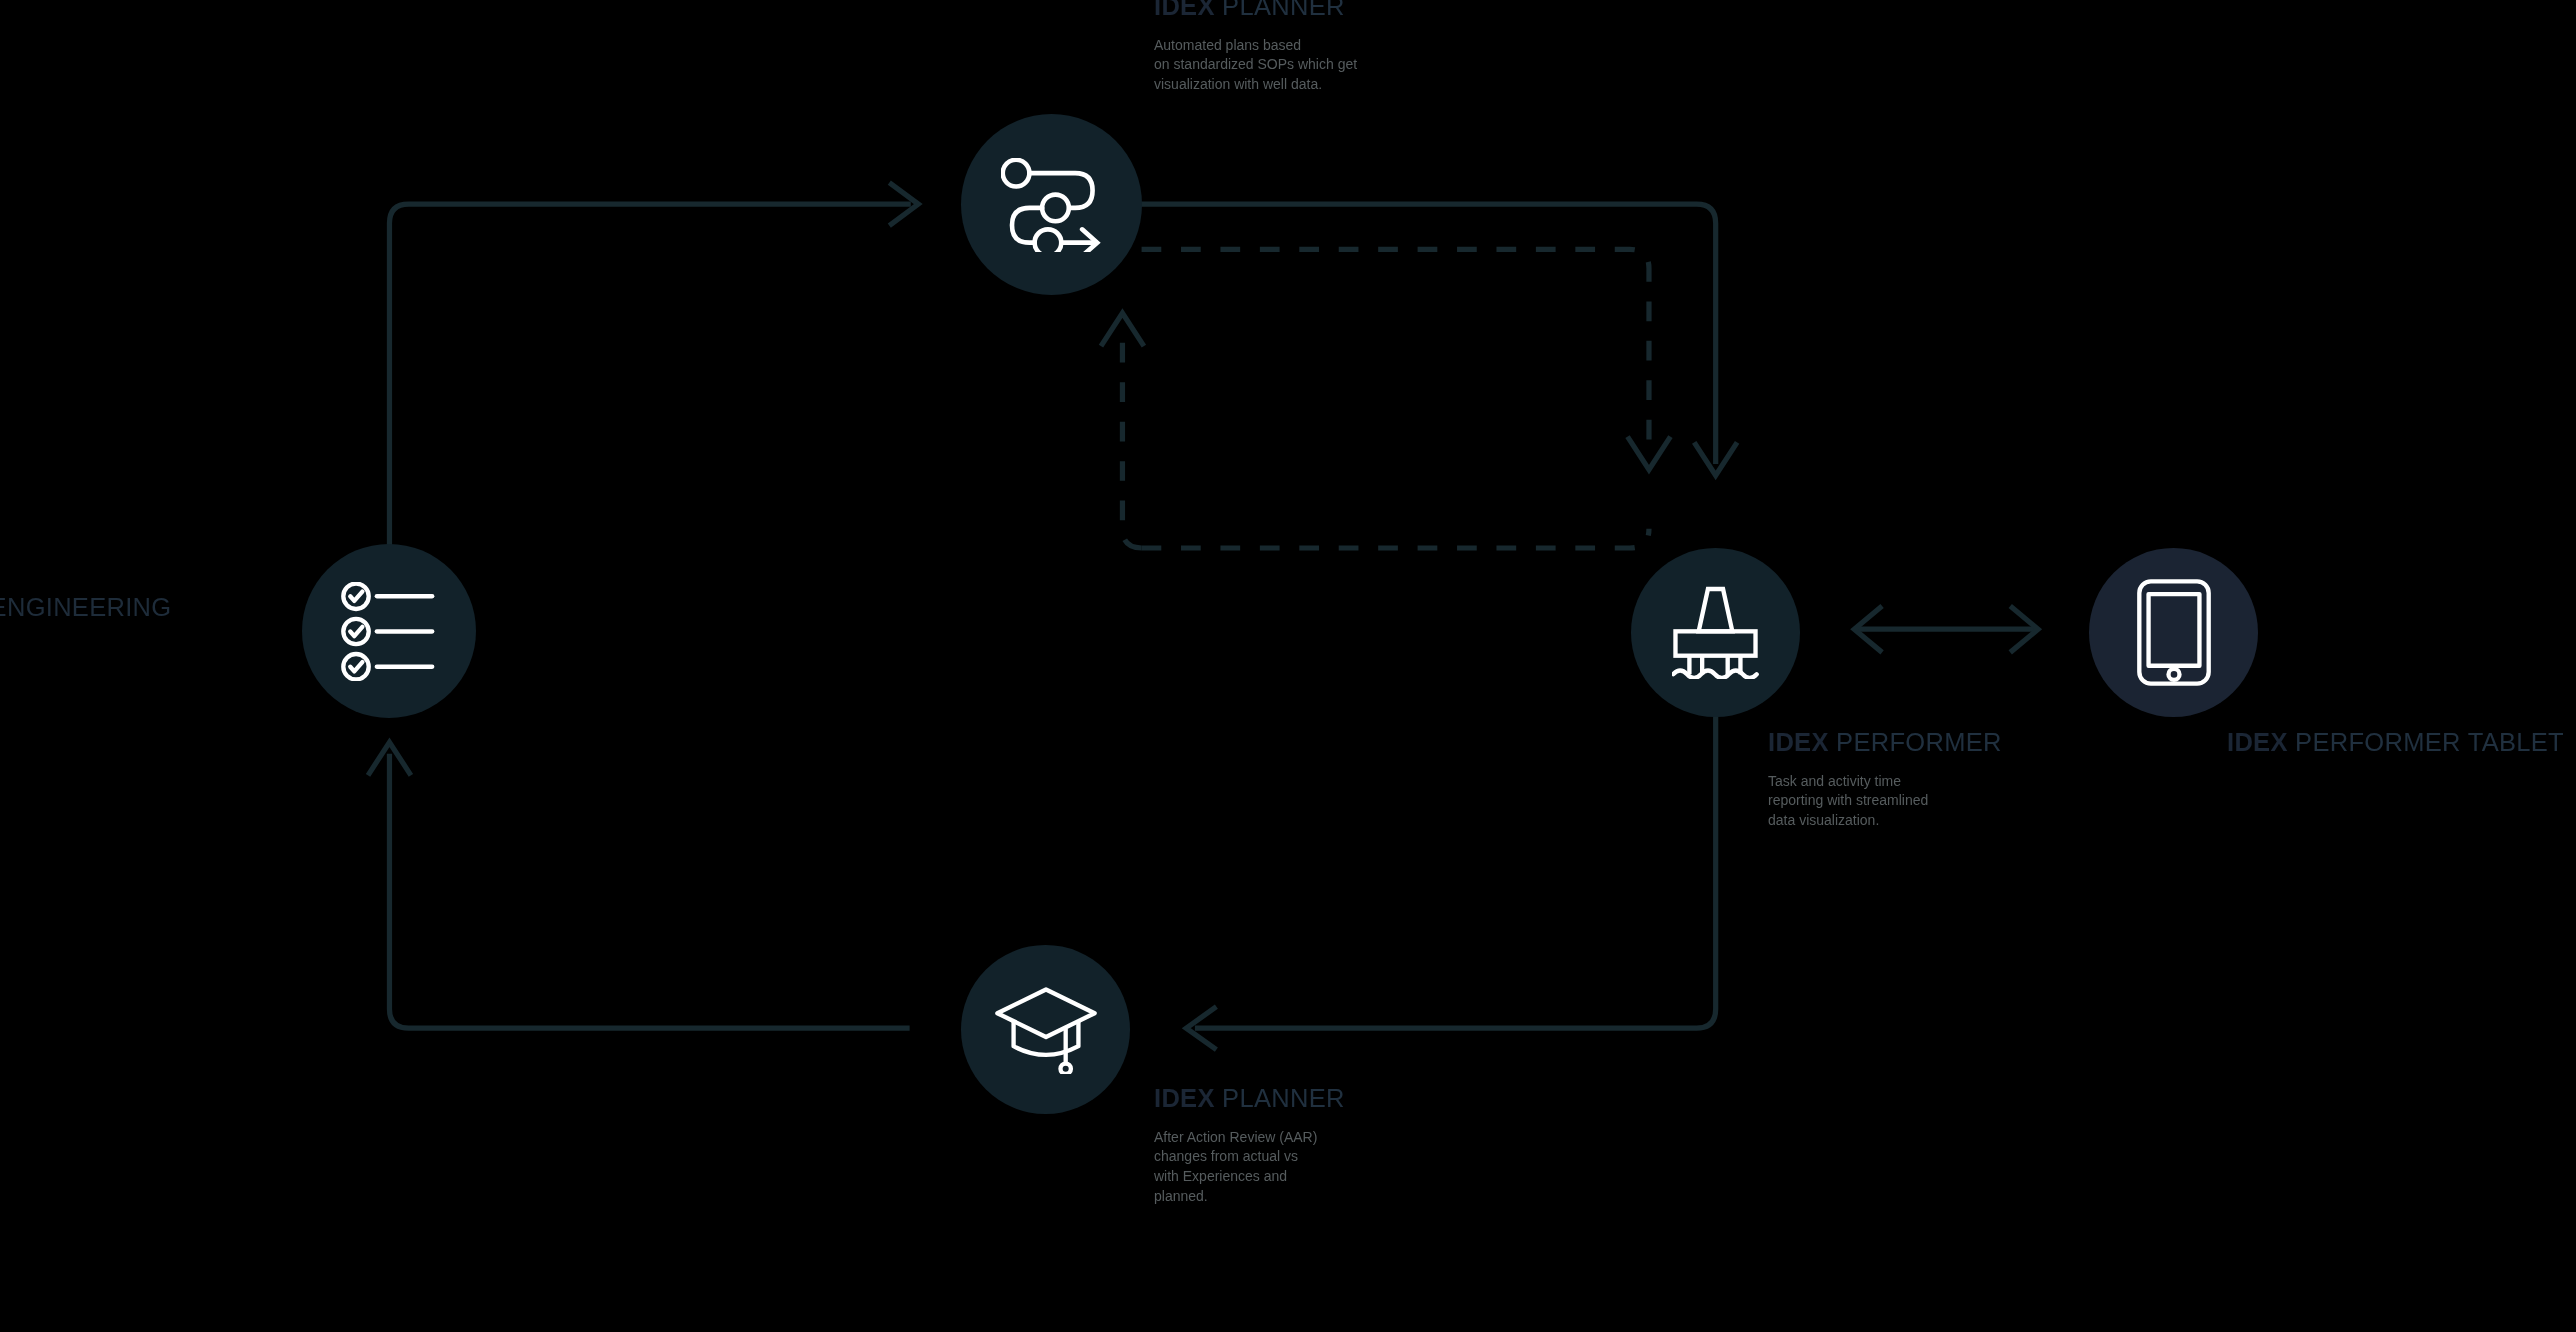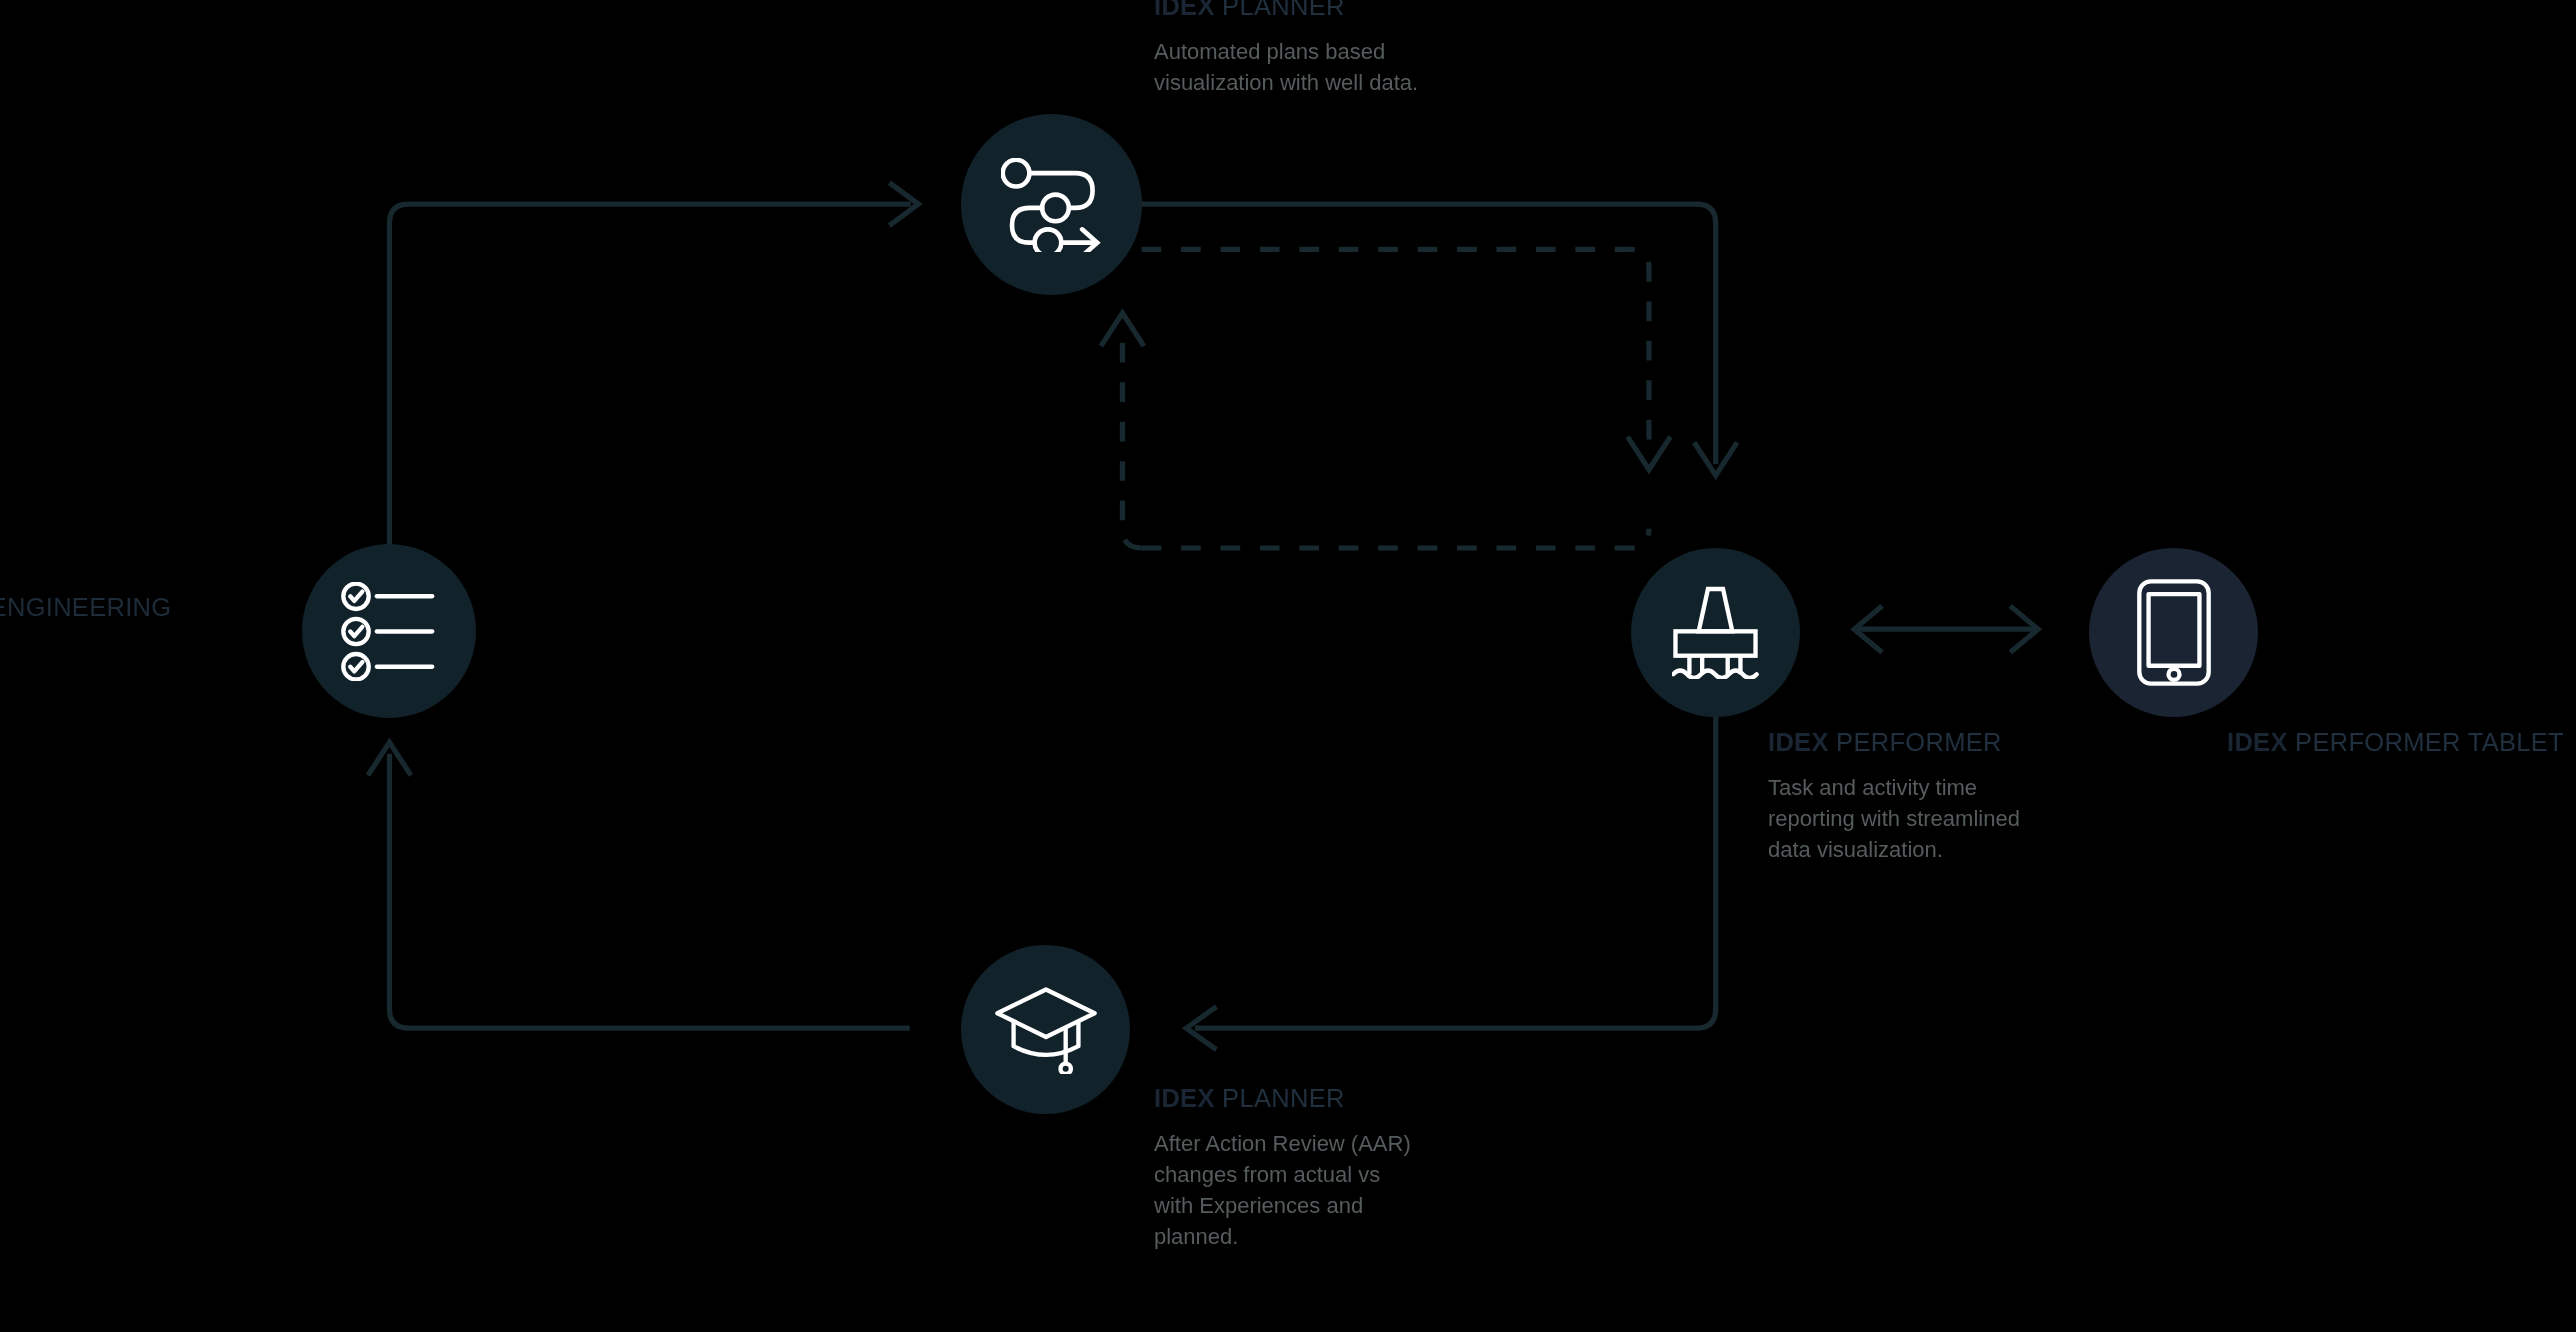--- a/index.html
+++ b/index.html
@@ -55,21 +55,21 @@
     color: #1b2635;
   }
   .heading .product {
     font-weight: 400;
     color: #20303f;
   }
   .heading.wrap { white-space: normal; }
 
   .body-copy {
     margin-top: 15px;
-    font-size: 22px;
+    font-size: 14px;
     line-height: 1.42;
     color: #565c5e;
     font-weight: 400;
   }
 
   .plain-label {
     position: absolute;
     font-size: 25.5px;
     font-weight: 400;
     color: #1e2c3a;
@@ -216,20 +216,21 @@
 
   <div class="plain-label" style="left:-10.4px; top:593px;">ENGINEERING</div>
 
   <div class="label-block" style="left:1154px; top:-8px; width:580px;">
     <div class="heading">
       <span class="brand">IDEX</span>
       <span class="product">PLANNER</span>
     </div>
     <div class="body-copy">
       <div>Automated plans based</div>
+      <div>on  standardized SOPs which get</div>
       <div>visualization with well data.</div>
     </div>
   </div>
 
   <div class="label-block" style="left:1768px; top:728px; width:464px;">
     <div class="heading">
       <span class="brand">IDEX</span>
       <span class="product">PERFORMER</span>
     </div>
     <div class="body-copy">

